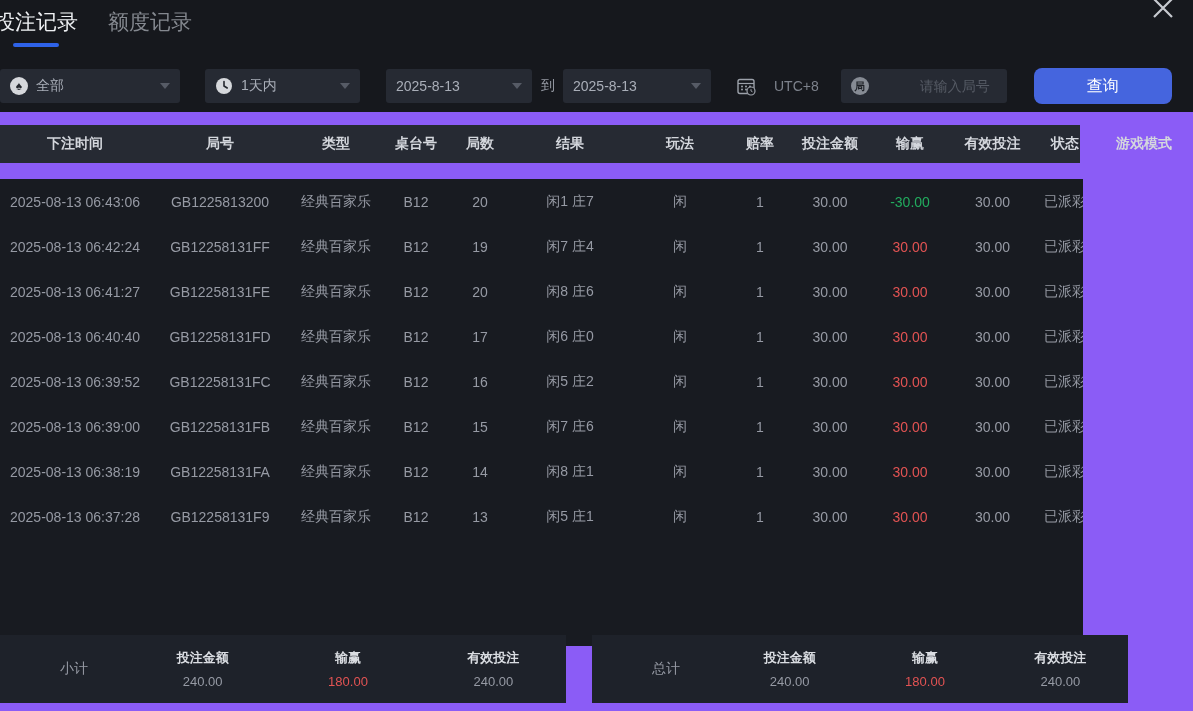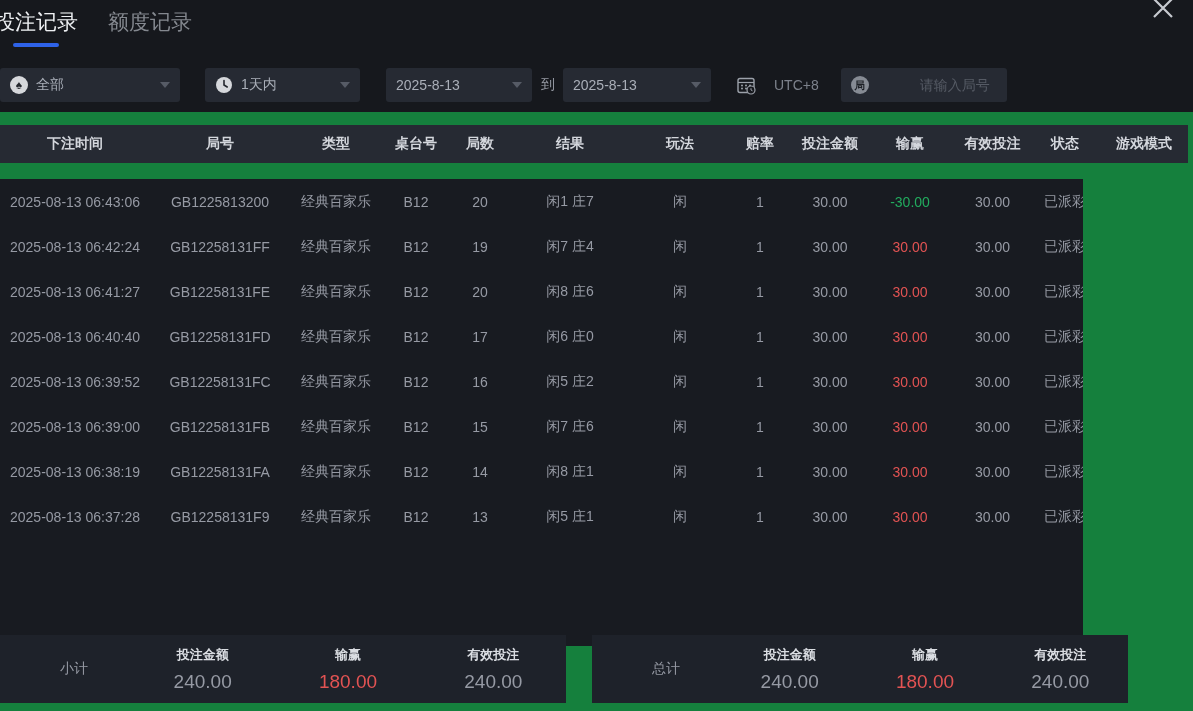--- a/index.html
+++ b/index.html
@@ -1,21 +1,21 @@
 <!DOCTYPE html>
 <html><head>
 <meta charset="utf-8">
 <style>
   * { margin:0; padding:0; box-sizing:border-box; }
   html,body { width:1193px; height:711px; overflow:hidden; }
   body {
     font-family:"Liberation Sans","DejaVu Sans",sans-serif;
     background:#0d0f13; color:#969aa4; font-size:14px;
   }
-  .app { position:relative; width:1193px; height:711px; background:#15803d; }
+  .app { position:relative; width:1193px; height:711px; background:#8b5cf6; }
 
   
   .top-panel { position:absolute; top:0; left:0; width:1193px; height:112px; background:#16181d; }
   .tabs { display:flex; gap:30px; padding-top:8px; }
   .tab { cursor:pointer; font-size:21px; color:#84888f; text-align:center; }
   .tab.active { color:#eef0f3; margin-left:-6px; }
   .tab-underline { width:46px; height:4px; background:#2e62e8; border-radius:2px; margin:7px auto 0; }
   .close-btn { position:absolute; top:-8px; right:14px; width:32px; height:32px; cursor:pointer; }
 
   .filter-row { position:absolute; top:68px; left:0; display:flex; align-items:center; }
@@ -42,41 +42,41 @@
   .round-input input { background:transparent; border:none; outline:none; color:#a9aeb8;
     width:110px; font-size:14px; font-family:inherit;margin-left:43px; }
   .round-input input::placeholder { color:#565b65; }
   .query-btn { margin-left:27px; width:138px; height:36px; background:#4565de; color:#ffffff;
     border:none; border-radius:8px; font-size:16px; font-family:inherit; cursor:pointer; }
 
   
   .grid { display:grid;
     grid-template-columns:150px 140px 92px 68px 60px 120px 100px 60px 80px 80px 85px 60px 98px;
     align-items:center; }
-  .table-header { position:absolute; top:125px; left:0; width:1188px; height:38px;
+  .table-header { position:absolute; top:125px; left:0; width:1080px; height:38px;
     background:#262a33; color:#d4d7dd; font-weight:bold; }
   .table-header .th { text-align:center; }
   .table-body { position:absolute; top:179px; left:0; width:1083px; height:467px;
     background:#181b21; overflow:hidden; }
   .tr { height:45px; }
   .td { text-align:center; color:#969aa4; }
   .td.red { color:#e25353; }
   .td.green { color:#22ab5e; }
 
   
   .summary-row { position:absolute; top:635px; left:0; width:1193px; height:68px;
     display:flex; }
   .panel { background:#1e222a; height:68px; display:flex; align-items:center;padding-left:12px; }
   .panel.subtotal { width:566px; }
   .panel.total { width:536px; margin-left:26px; }
   .sum-title { margin-left:48px; width:70px; color:#969aa4; }
   .sum-groups { flex:1; display:flex; }
   .sum-group { flex:1; text-align:center; }
   .sum-label { color:#dadde2; font-size:13px; font-weight:bold; }
-  .sum-value { margin-top:7px; color:#969aa4; font-size:19px; }
+  .sum-value { margin-top:7px; color:#969aa4; font-size:13px; }
   .sum-value.red { color:#e25353; }
 </style>
 </head>
 <body>
 
 <div class="app">
 
   <div class="top-panel">
 
     <div class="tabs">
@@ -137,20 +137,21 @@
           <path d="M15 13.2 V15 L16.5 15.8" stroke="#9ca1aa" stroke-width="1" fill="none"></path>
         </svg>
         <span class="utc-text">UTC+8</span>
       </div>
 
       <div class="round-input">
         <span class="circle-icon round-circle">局</span>
         <input type="text" placeholder="请输入局号" style="">
       </div>
 
+      <button class="query-btn">查询</button>
     </div>
   </div>
 
   <div class="table-header grid">
     <div class="th">下注时间</div>
     <div class="th">局号</div>
     <div class="th">类型</div>
     <div class="th">桌台号</div>
     <div class="th">局数</div>
     <div class="th">结果</div>

